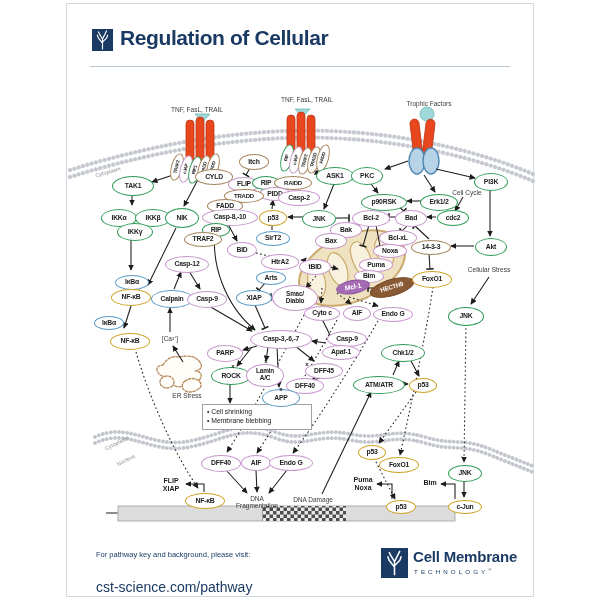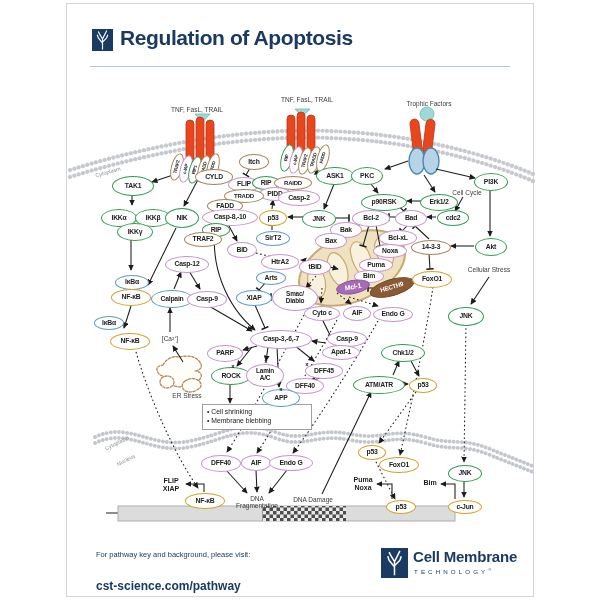--- a/index.html
+++ b/index.html
@@ -24,37 +24,37 @@
   .c-vf{border-color:#8d4f9e;background:#a66bb5;color:#fff}
   .c-hf{border-color:#6f4426;background:#8a5a34;color:#fff}
   .tag{font-size:4.6px;letter-spacing:-0.3px}
   .lbl{position:absolute;font-size:6.5px;color:#3a3a3a;white-space:pre-line;
        text-align:center;line-height:1.15;font-weight:normal}
   .lbl.b{font-weight:bold;color:#1c1c1c}
   .lbl.gray{color:#8a8f94}
   .bleb-box{position:absolute;left:202px;top:404px;width:100px;border:1px solid #9aa0a6;
        background:#fff;padding:3px 4px;font-size:6.8px;line-height:1.3;color:#222}
   .ft-line1{position:absolute;left:96px;top:550px;font-size:7.5px;color:#1b3a63}
-  .ft-link{position:absolute;left:96px;top:579px;font-size:12px;font-weight:bold;color:#1b3a63}
+  .ft-link{position:absolute;left:96px;top:579px;font-size:14px;font-weight:normal;color:#1b3a63}
   .ft-logo{position:absolute;left:381px;top:548px;width:27px;height:30px;background:#1b3a63}
   .ft-brand{position:absolute;left:413px;top:548px;font-size:15px;font-weight:bold;
        color:#1b3a63;letter-spacing:-0.2px}
   .ft-tech{position:absolute;left:414px;top:567px;font-size:6.2px;color:#1b3a63;letter-spacing:3.1px}
 </style>
 </head>
 <body>
 
 <div class="page-frame"></div>
 
 <div class="hdr-logo">
   <svg width="21" height="22" viewBox="0 0 20 20">
     <path d="M10,19 L10,8 M10,13 L6,8 M10,12 L14,8 M10,9 L7,4 M10,9 L13,3 M6,8 L5,5 M14,8 L15,5 M7,4 L6,2 M13,3 L14,1" stroke="#fff" stroke-width="1.1" fill="none"></path>
   </svg>
 </div>
-<div class="hdr-title">Regulation of Apoptosis</div>
+<div class="hdr-title">Regulation of Cellular</div>
 <div class="hdr-rule"></div>
 
 <svg class="wires" viewBox="0 0 600 600">
   <defs>
     <marker id="ah" markerWidth="8" markerHeight="8" refX="5.2" refY="2.8" orient="auto">
       <path d="M0,0 L6,2.8 L0,5.6 z" fill="#1c1c1c"></path>
     </marker>
     <marker id="tb" markerWidth="6" markerHeight="9" refX="1" refY="4" orient="auto">
       <line x1="1" y1="0.5" x2="1" y2="7.5" stroke="#1c1c1c" stroke-width="1.5"></line>
     </marker>

